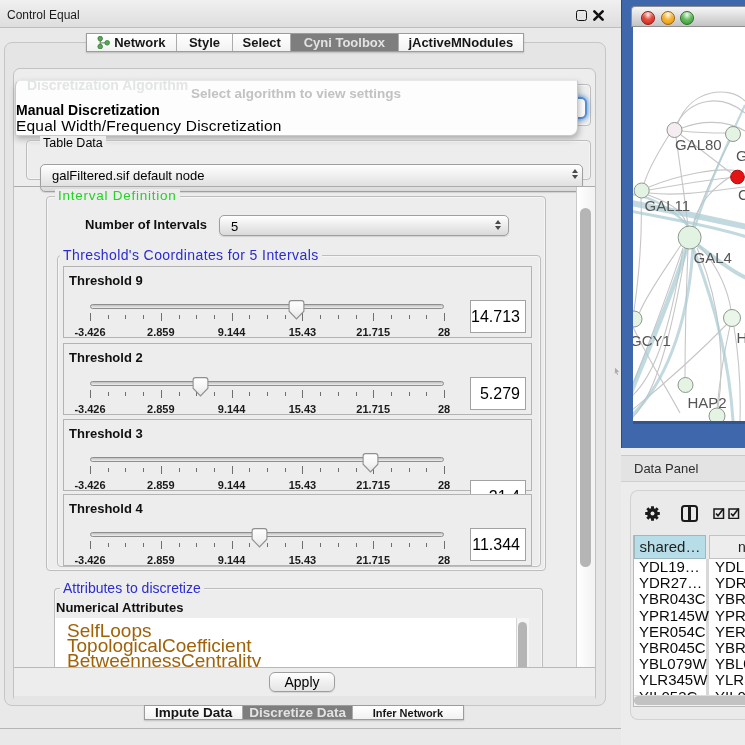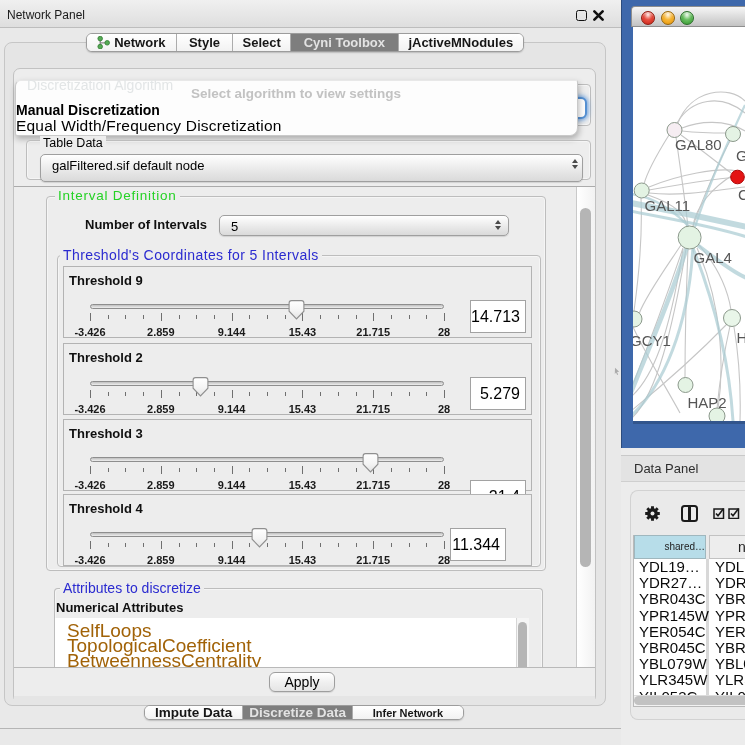--- a/index.html
+++ b/index.html
@@ -3,37 +3,37 @@
 html,body{margin:0;padding:0}
 #page{position:relative;width:745px;height:745px;background:#E9E9E9;font-family:"Liberation Sans",sans-serif;overflow:hidden}
 .abs{position:absolute}
 .grp{position:absolute;border:1px solid #BDBDBD;border-radius:4px;box-sizing:border-box;box-shadow:inset 0 0 0 1px rgba(255,255,255,0.45)}
 .glab{position:absolute;background:#EDEDED;padding:0 3px;font-size:13px;line-height:14px;white-space:nowrap}
 .combo{position:absolute;background:linear-gradient(#FFFFFF,#E8E8E8 60%,#DADADA);border:1px solid #9F9F9F;border-radius:5px;box-sizing:border-box;box-shadow:0 1px 1px rgba(0,0,0,0.12)}
 .combo .txt{position:absolute;left:11px;top:2px;font-size:13px;color:#000;line-height:17px;white-space:nowrap}
 .ud{position:absolute;width:7px}
 .ud .u{width:0;height:0;border-left:3.5px solid transparent;border-right:3.5px solid transparent;border-bottom:4.5px solid #4A4A4A;margin-bottom:2px}
 .ud .d{width:0;height:0;border-left:3.5px solid transparent;border-right:3.5px solid transparent;border-top:4.5px solid #4A4A4A}
-.seg{position:absolute;display:flex;background:#FDFDFD;border:1px solid #9C9C9C;border-radius:6px;box-sizing:border-box;overflow:hidden;box-shadow:0 1px 1.5px rgba(0,0,0,0.18)}
+.seg{position:absolute;display:flex;background:#FDFDFD;border:1px solid #9C9C9C;border-radius:0;box-sizing:border-box;overflow:hidden;box-shadow:0 1px 1.5px rgba(0,0,0,0.18)}
 .seg .s{height:100%;display:flex;align-items:center;justify-content:center;font-size:13px;font-weight:600;color:#161616;border-right:1px solid #ACACAC;box-sizing:border-box;background:linear-gradient(#FFFFFF,#F2F2F2)}
 .seg .s:last-child{border-right:none}
 .seg .on{background:#7E7E7E;color:#E3E3E3}
 .tpanel{position:absolute;border:1px solid #B3B3B3;box-sizing:border-box;background:#EDEDED}
 .tlab{position:absolute;font-size:13px;font-weight:bold;color:#101010;white-space:nowrap}
 .track{position:absolute;height:5px;border:1px solid #8E8E8E;border-radius:3px;background:linear-gradient(#BFBFBF,#EFEFEF);box-sizing:border-box}
 .vbox{position:absolute;width:56px;height:33px;background:#FFFFFF;border:1px solid #A2A2A2;box-sizing:border-box;font-size:16px;color:#000;text-align:right;line-height:31px;padding-right:5px}
 .tick{position:absolute;width:1px;background:#6F6F6F}
 .tlbl{position:absolute;font-size:11px;font-weight:bold;color:#1A1A1A;white-space:nowrap;transform:translateX(-50%)}
 .thumb{position:absolute;width:17px;height:20px}
 </style></head>
 <body>
 <div id="page">
 
 <div class="abs" style="left:0;top:0;width:621px;height:28px;background:linear-gradient(#F0F0F0,#DEDEDE);border-bottom:1px solid #BDBDBD;box-sizing:border-box"></div>
-<div class="abs" style="left:7px;top:8px;font-size:12px;color:#1A1A1A">Network Panel</div>
+<div class="abs" style="left:7px;top:8px;font-size:12px;color:#1A1A1A">Control Equal</div>
 <div class="abs" style="left:576px;top:10px;width:9px;height:9px;border:1.8px solid #111;border-radius:2.5px"></div>
 <svg class="abs" style="left:593px;top:10px" width="11" height="11" viewBox="0 0 12 12">
       <path d="M1.5 1.5 L10.5 10.5 M10.5 1.5 L1.5 10.5" stroke="#111" stroke-width="2.8" stroke-linecap="round"></path>
     </svg>
 
 <div class="abs" style="left:0;top:28px;width:607px;height:701px;background:#E9E9E9"></div>
 
 <div class="abs" style="left:4px;top:42px;width:602px;height:664px;background:#E5E5E5;border:1px solid #C6C6C6;border-radius:8px;box-sizing:border-box"></div>
 
 <div class="abs" style="left:13px;top:68px;width:583px;height:635px;background:#EDEDED;border:1px solid #C2C2C2;border-radius:7px;box-sizing:border-box"></div>
@@ -48,28 +48,28 @@
   <div class="s" style="width:57px">Style</div>
   <div class="s" style="width:58px">Select</div>
   <div class="s on" style="width:108px">Cyni Toolbox</div>
   <div class="s" style="width:125px">jActiveMNodules</div>
 </div>
 
 <div class="grp" style="left:26px;top:84px;width:565px;height:42px"></div>
 <div class="abs" style="left:40px;top:97px;width:547px;height:22px;background:#FDFDFD;border:2.5px solid #5590D2;border-radius:6px;box-sizing:border-box;box-shadow:0 0 4px 1.5px rgba(90,150,220,0.8)"></div>
 
 <div class="abs" style="left:15px;top:80px;width:563px;height:56px;background:#FDFDFD;border:1px solid #C9C9C9;border-top-color:#E8E8E8;border-radius:6px 2px 8px 2px;box-sizing:border-box;box-shadow:1px 3px 6px rgba(0,0,0,0.28)"></div>
-<div class="abs" style="left:27px;top:77px;font-size:14px;font-weight:normal;color:#E2E5E6;white-space:nowrap">Discretization Algorithm</div>
+<div class="abs" style="left:27px;top:77px;font-size:14px;font-weight:bold;color:#E2E5E6;white-space:nowrap">Discretization Algorithm</div>
 <div class="abs" style="left:15px;top:86px;width:562px;text-align:center;font-size:13.5px;font-weight:600;color:#C2C2C2">Select algorithm to view settings</div>
 <div class="abs" style="left:16px;top:117px;font-size:15.5px;letter-spacing:0.2px;color:#000">Equal Width/Frequency Discretization</div>
 <div class="abs" style="left:16px;top:102px;font-size:14px;font-weight:bold;color:#000">Manual Discretization</div>
 
 <div class="grp" style="left:26px;top:140px;width:565px;height:40px"></div>
 <div class="glab" style="left:40px;top:136px;font-size:12.5px">Table Data</div>
-<div class="combo" style="left:40px;top:154px;width:543px;height:28px">
+<div class="combo" style="left:40px;top:164px;width:543px;height:28px">
       <span class="txt">galFiltered.sif default node</span>
   <div class="ud" style="left:531px;top:4px">
         <div class="u"></div>
         <div class="d"></div>
       </div>
     </div>
 
 <div class="abs" style="left:14px;top:186px;width:581px;height:1px;background:#ABABAB"></div>
 
 <div class="abs" style="left:576px;top:187px;width:19px;height:480px;background:linear-gradient(90deg,#FFFFFF,#F2F2F2);border-left:1px solid #C9C9C9;box-sizing:border-box"></div>
@@ -246,21 +246,21 @@
 <svg class="thumb" style="left:250.5px;top:528px" width="17" height="20" viewBox="0 0 17 20">
       <defs>
         <linearGradient id="tg494" x1="0" y1="0" x2="0" y2="1">
           <stop offset="0" stop-color="#FFFFFF"></stop>
           <stop offset="0.55" stop-color="#F4F4F4"></stop>
           <stop offset="1" stop-color="#E4E4E4"></stop>
         </linearGradient>
       </defs>
       <path d="M3.5 0.6 H13.5 Q15.9 0.6 15.9 3 V11.2 L8.5 19 L1.1 11.2 V3 Q1.1 0.6 3.5 0.6 Z" fill="url(#tg494)" stroke="#8F8F8F" stroke-width="1.1"></path>
     </svg>
-<div class="vbox" style="left:450px;top:528px">11.344</div>
+<div class="vbox" style="left:470px;top:528px">11.344</div>
 
 <div class="grp" style="left:54px;top:588px;width:489px;height:84px;border-radius:4px 4px 0 0;border-bottom:none"></div>
 <div class="glab" style="left:60px;top:581px;color:#2B2BD0;font-size:14px">Attributes to discretize</div>
 <div class="tlab" style="left:56px;top:600px">Numerical Attributes</div>
 <div class="abs" style="left:55px;top:618px;width:461px;height:49px;background:#FFFFFF"></div>
 <div class="abs" style="left:67px;top:623px;font-size:19px;color:#a16207;line-height:15px">SelfLoops<br>TopologicalCoefficient<br>BetweennessCentrality</div>
 <div class="abs" style="left:516px;top:618px;width:13px;height:49px;background:#F5F5F5;border-left:1px solid #D6D6D6;box-sizing:border-box"></div>
 <div class="abs" style="left:518px;top:622px;width:9px;height:45px;background:#B5B5B5;border-radius:5px 5px 0 0"></div>
 
 <div class="abs" style="left:14px;top:667px;width:581px;height:29px;background:#EDEDED;border-top:1px solid #B9B9B9;box-sizing:border-box"></div>
@@ -359,21 +359,21 @@
 <div class="abs" style="left:681px;top:505px;width:17px;height:17px;border:2.4px solid #1A1A1A;border-radius:3.5px;box-sizing:border-box"></div>
 <div class="abs" style="left:688.3px;top:506px;width:2.4px;height:14px;background:#1A1A1A"></div>
 <svg class="abs" style="left:713px;top:507px" width="12" height="12" viewBox="0 0 12 12">
       <rect x="1" y="2" width="9.5" height="9.5" fill="none" stroke="#1A1A1A" stroke-width="1.5"></rect>
       <path d="M3 6.5 L5 8.8 L10.6 1.6" fill="none" stroke="#1A1A1A" stroke-width="1.6"></path>
     </svg>
 <svg class="abs" style="left:728px;top:507px" width="12" height="12" viewBox="0 0 12 12">
       <rect x="1" y="2" width="9.5" height="9.5" fill="none" stroke="#1A1A1A" stroke-width="1.5"></rect>
       <path d="M3 6.5 L5 8.8 L10.6 1.6" fill="none" stroke="#1A1A1A" stroke-width="1.6"></path>
     </svg>
-<div class="abs" style="left:634px;top:535px;width:72px;height:24px;background:#B7DDE9;border:1px solid #9FB7BE;box-sizing:border-box;text-align:right;font-size:10px;color:#222;line-height:22px">shared…</div>
+<div class="abs" style="left:634px;top:535px;width:72px;height:24px;background:#B7DDE9;border:1px solid #9FB7BE;box-sizing:border-box;text-align:center;font-size:15px;color:#222;line-height:22px">shared…</div>
 <div class="abs" style="left:709px;top:535px;width:36px;height:24px;background:#EDEDED;border:1px solid #C2C2C2;border-right:none;box-sizing:border-box;font-size:14px;color:#222;line-height:22px">
       <span style="position:absolute;left:28px">name</span>
     </div>
 <div class="abs" style="left:634px;top:559px;width:72px;height:137px;background:#FFFFFF;overflow:hidden"></div>
 <div class="abs" style="left:709px;top:559px;width:36px;height:137px;background:#FFFFFF;overflow:hidden"></div>
 <div class="abs" style="left:706px;top:559px;width:3px;height:137px;background:#D8D8D8"></div>
 <div class="abs" style="left:639px;top:559px;width:70px;height:137px;overflow:hidden;font-size:15px;color:#0A0A0A">
       <div style="height:16.2px;line-height:16.2px">YDL19…</div>
       <div style="height:16.2px;line-height:16.2px">YDR27…</div>
       <div style="height:16.2px;line-height:16.2px">YBR043C</div>

